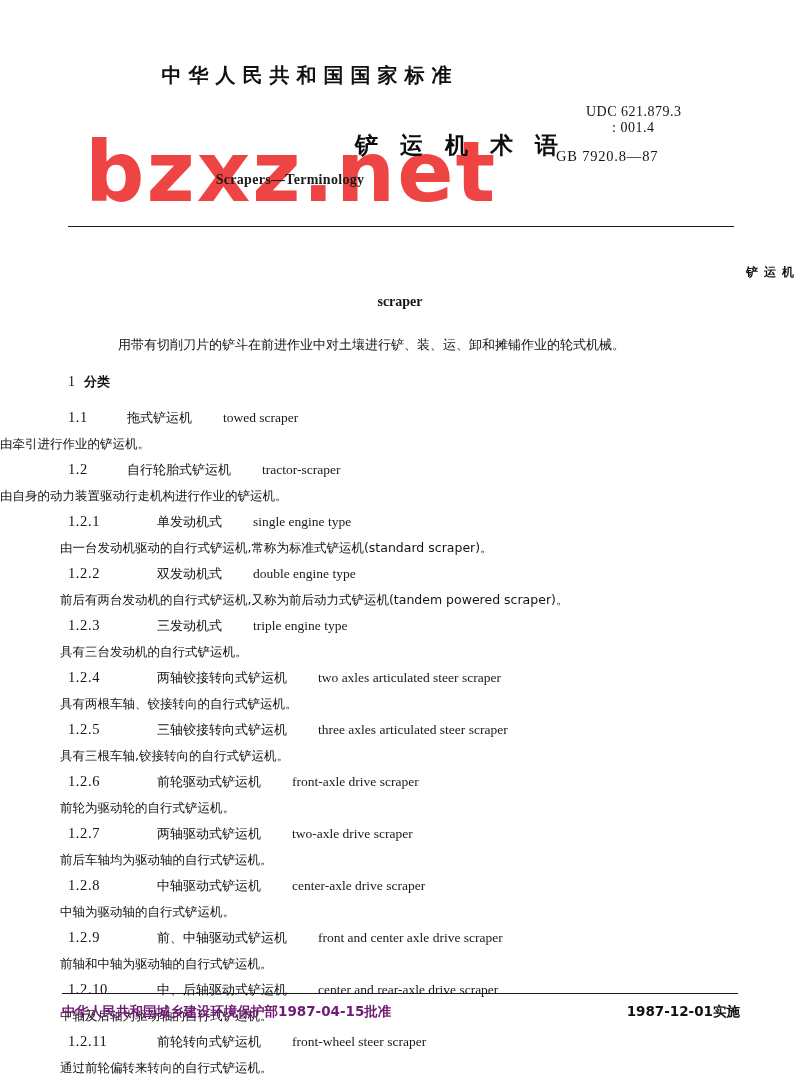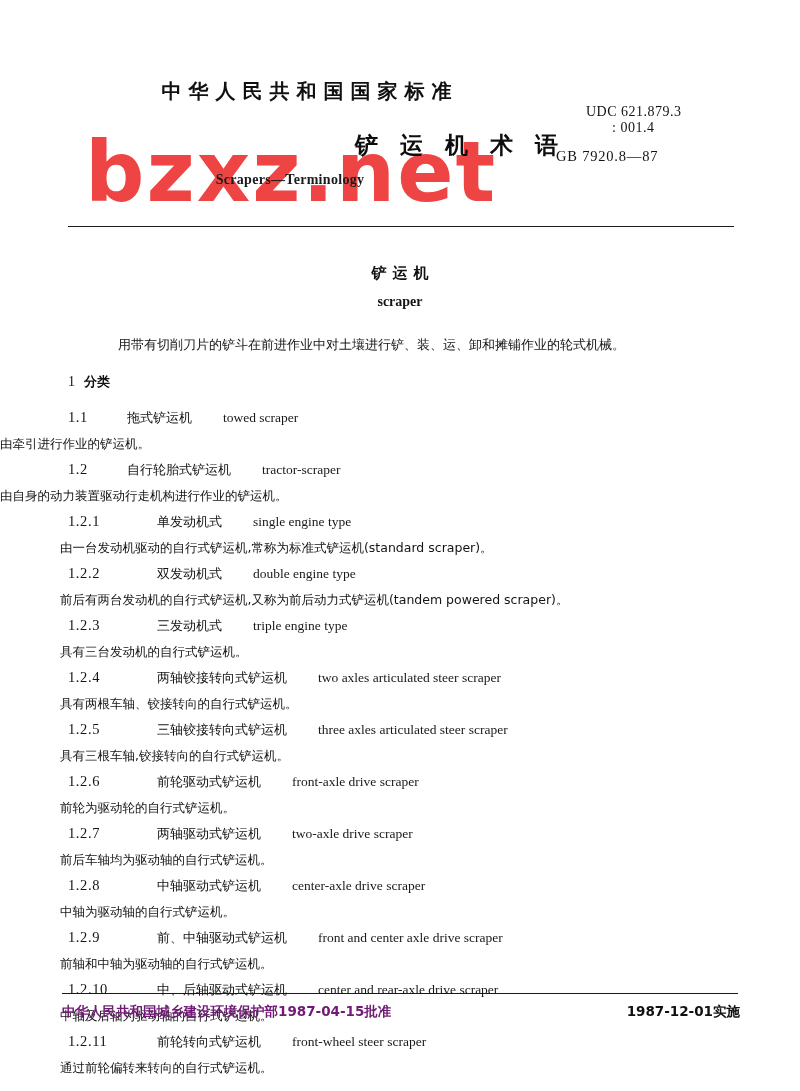--- a/index.html
+++ b/index.html
@@ -35,21 +35,21 @@
     white-space: nowrap;
     user-select: none;
     z-index: 0;
   }
 
   
   .layer { position: relative; z-index: 2; }
 
   #national-standard-title {
     position: absolute;
-    left: 0; top: 78px;
+    left: 0; top: 62px;
     width: 620px;
     text-align: center;
     font-family: "DejaVu Sans", sans-serif;
     font-weight: bold;
     font-size: 20px;
     letter-spacing: 7px;
     color: #101010;
   }
 
   #doc-title-cn {
@@ -104,24 +104,24 @@
     left: 68px; top: 226px;
     width: 666px; height: 0;
     border-top: 1.6px solid #1a1a1a;
   }
 
   
   #subject-cn {
     position: absolute;
     left: 0; top: 264px;
     width: 800px;
-    text-align: center;
-    font-family: "DejaVu Sans", sans-serif;
-    font-weight: bold;
-    font-size: 15px;
+    text-align: right;
+    font-family: "DejaVu Sans", sans-serif;
+    font-weight: bold;
+    font-size: 12px;
     letter-spacing: 6px;
     text-indent: 6px;
     color: #101010;
   }
   #subject-en {
     position: absolute;
     left: 0; top: 294px;
     width: 800px;
     text-align: center;
     font-family: "Liberation Serif", serif;

